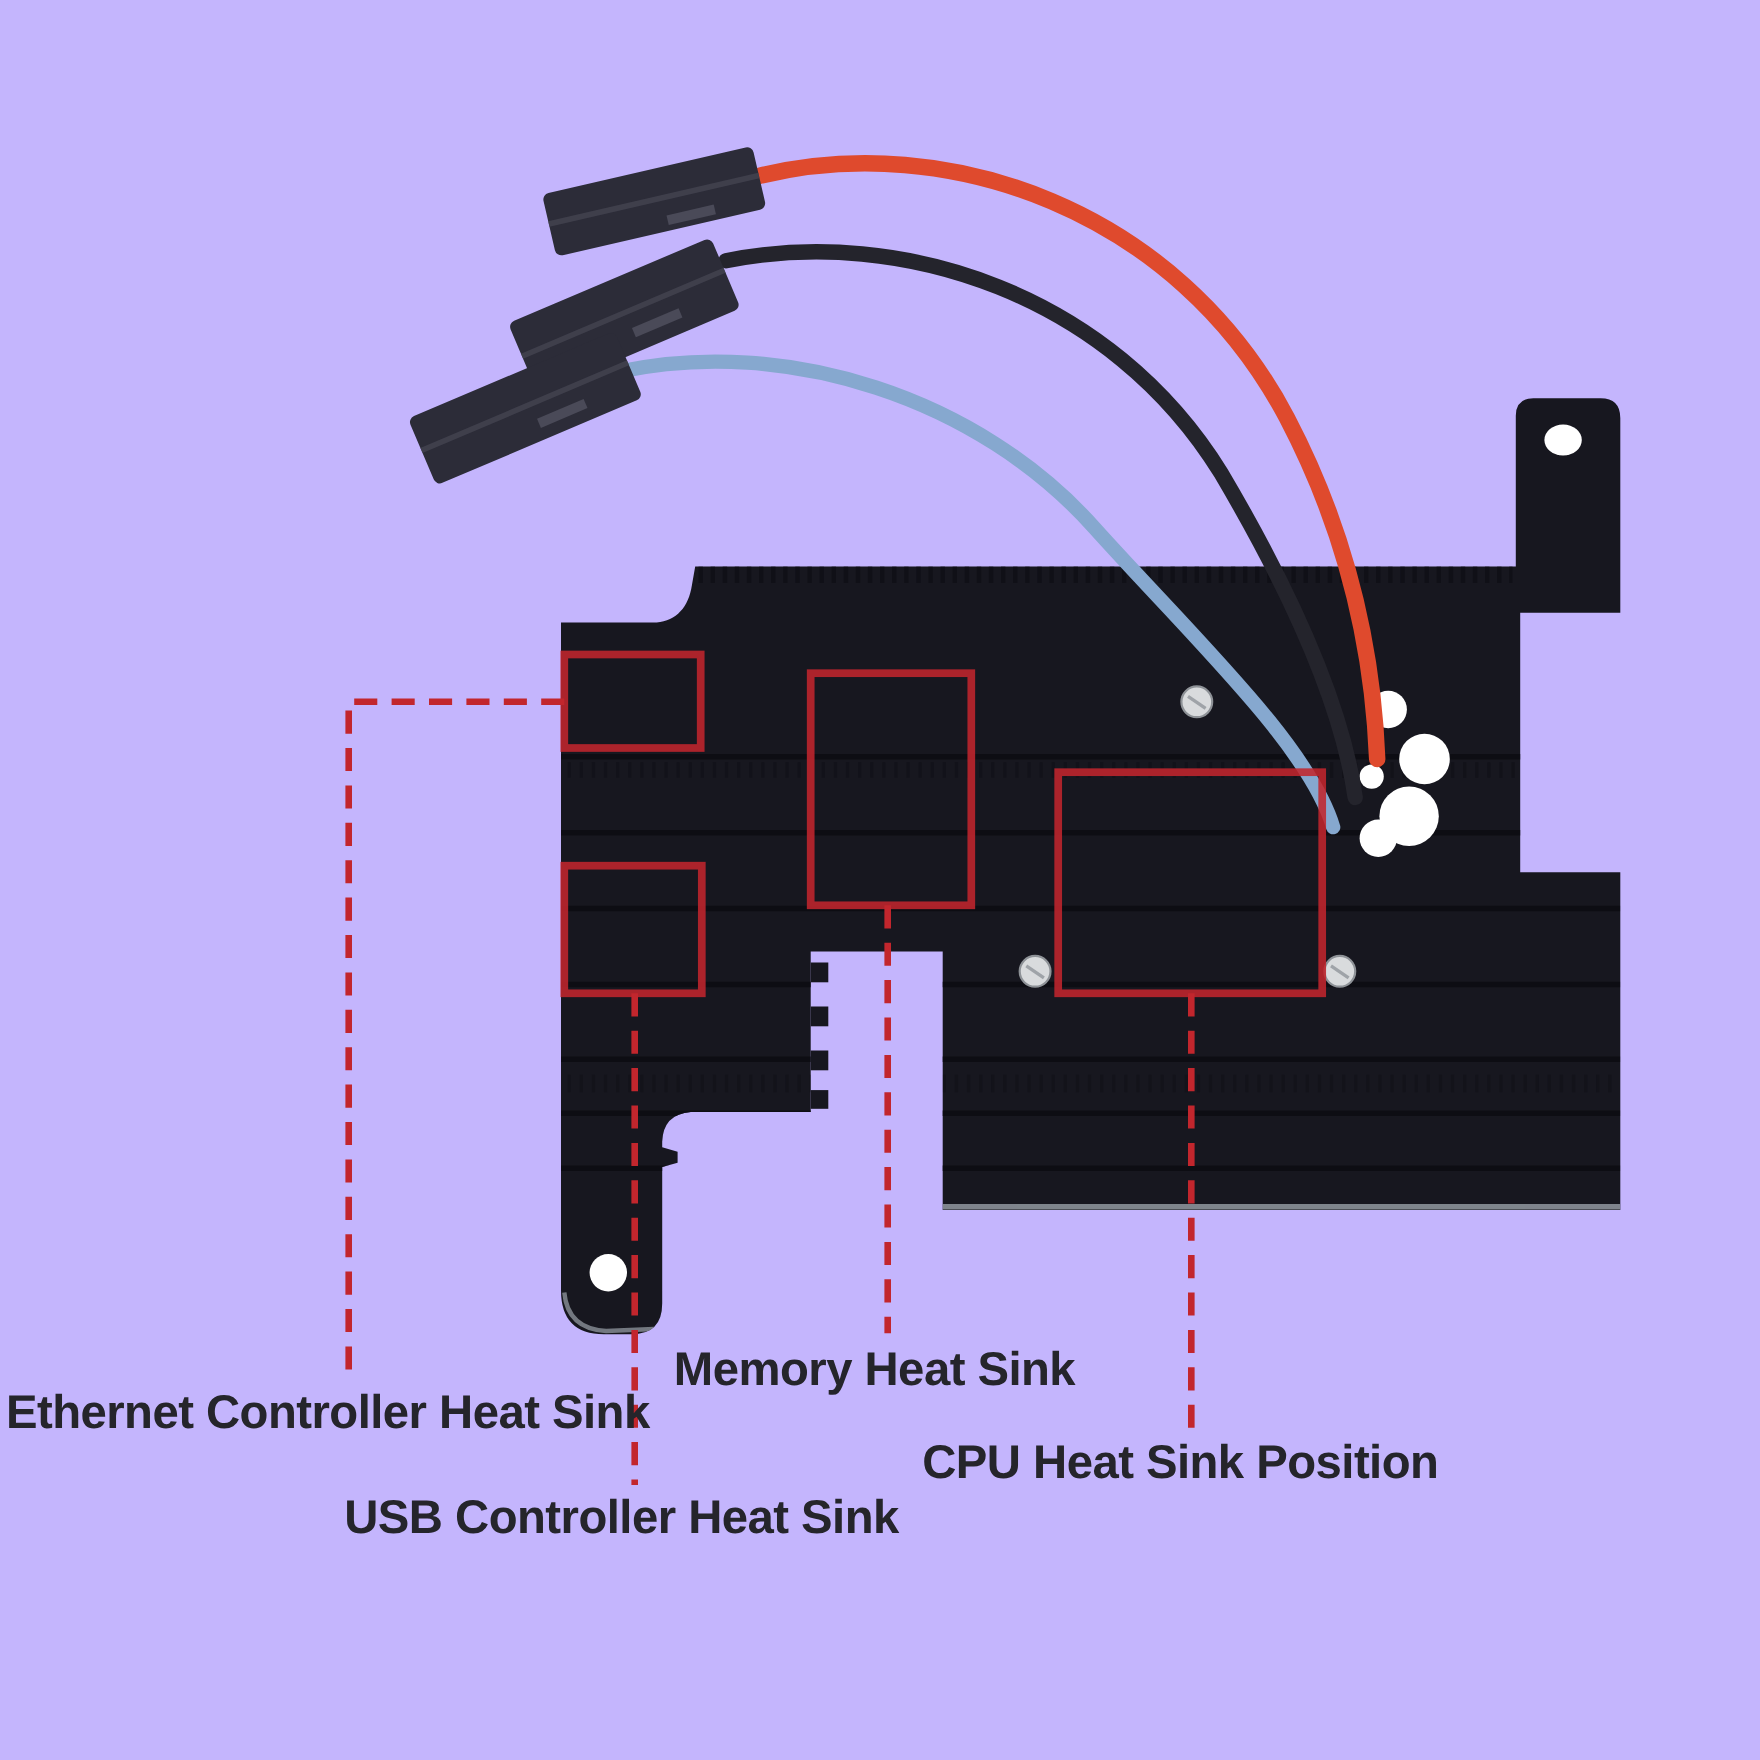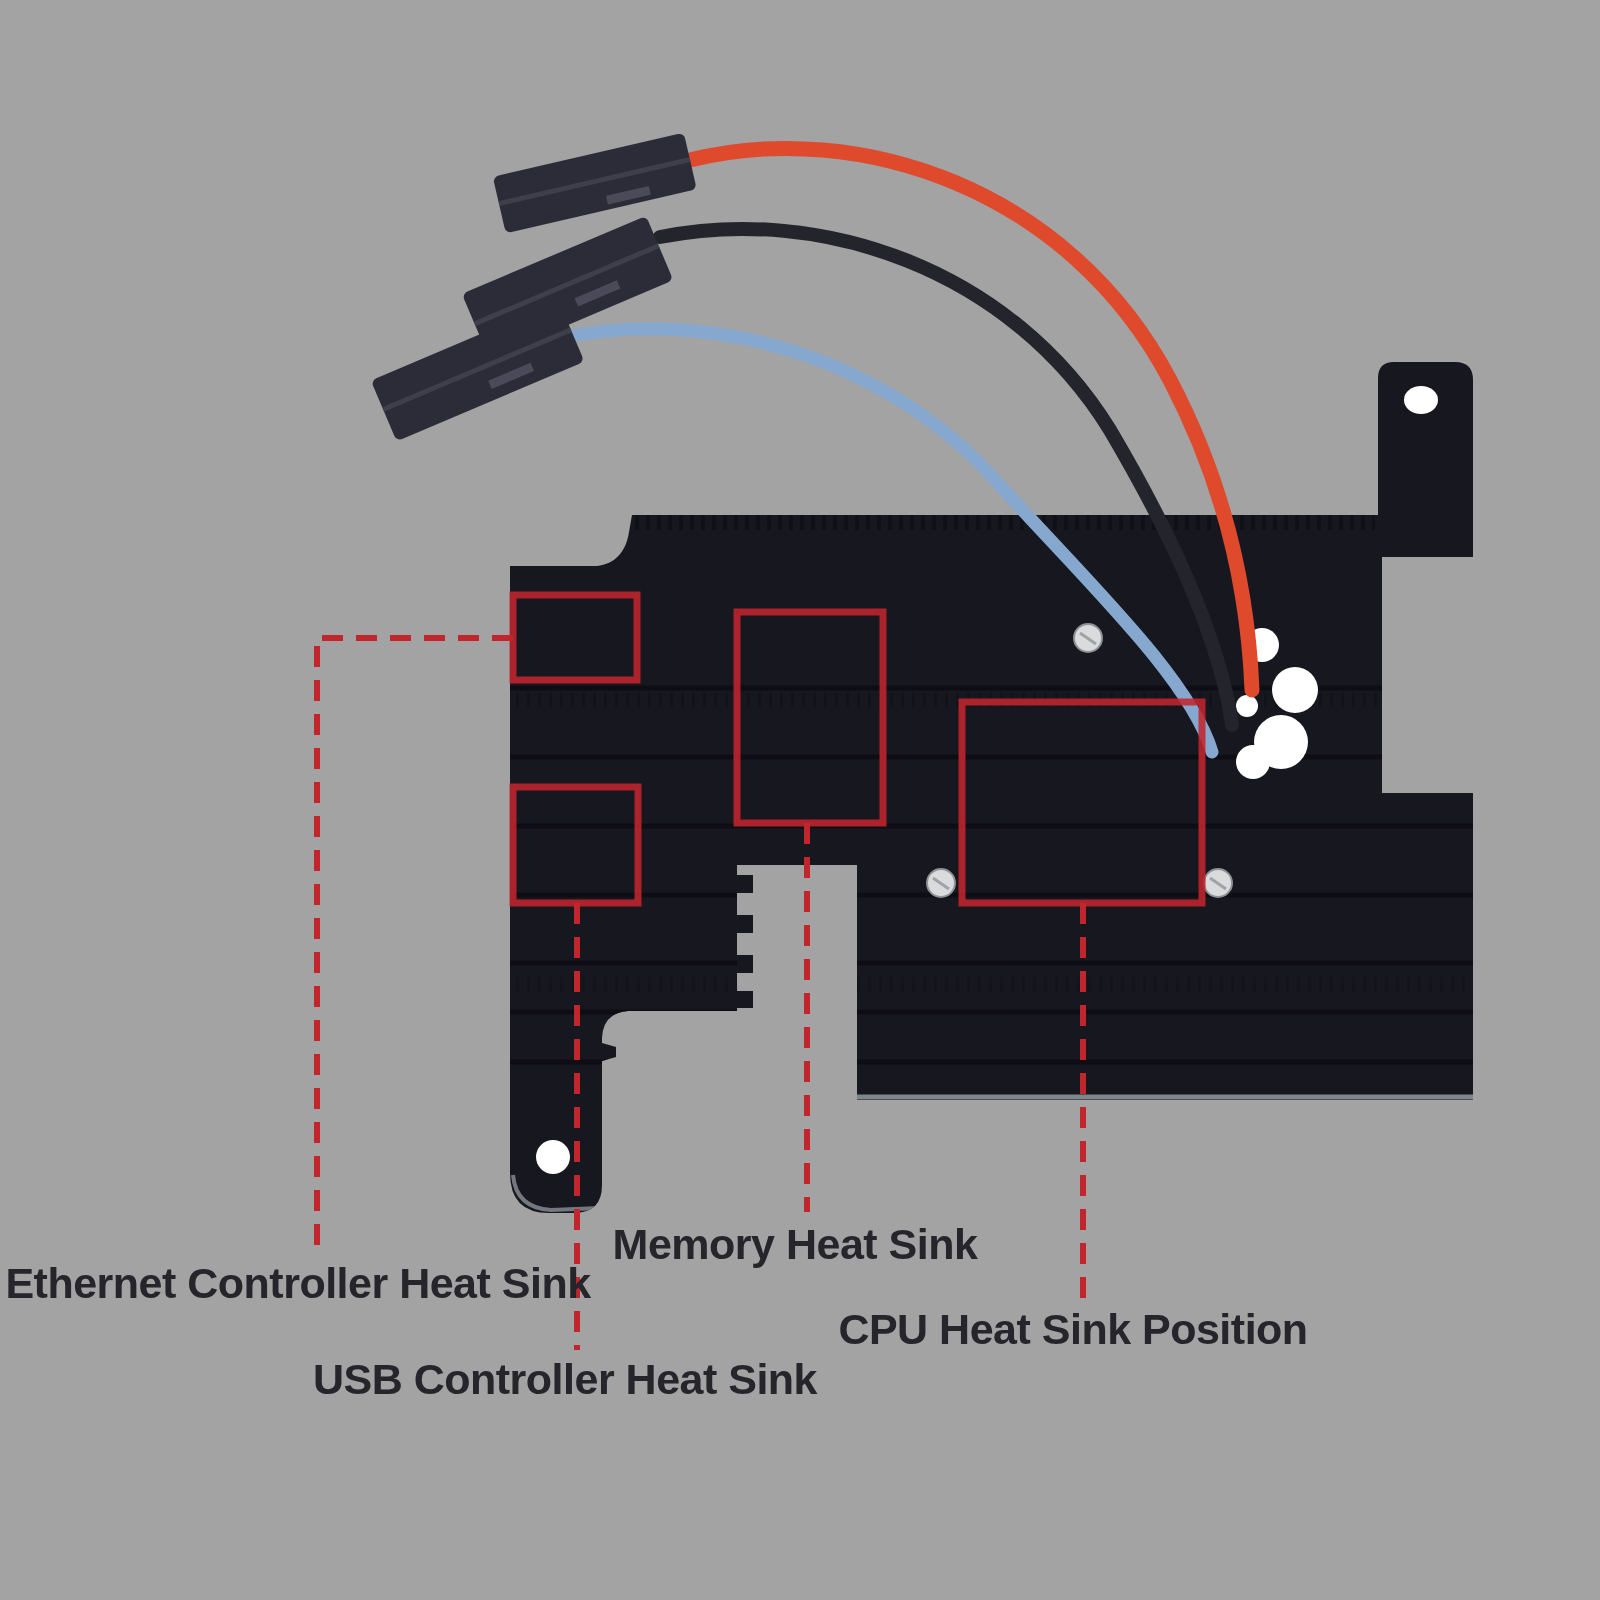--- a/index.html
+++ b/index.html
@@ -1,19 +1,19 @@
 <!DOCTYPE html>
 <html><head>
 <meta charset="utf-8">
 <style>
   html,body{margin:0;padding:0;background:#ffffff;}
   .stage{
     position:relative;
     width:1600px;height:1600px;
-    background:#a3a3a3;
+    background:#c4b5fd;
     overflow:hidden;
     font-family:"Liberation Sans", sans-serif;
   }
   svg{position:absolute;left:0;top:0;}
   text.label{
     font-family:"Liberation Sans", sans-serif;
     font-size:43px;
     font-weight:600;
     letter-spacing:-0.5px;
     fill:#25252b;

